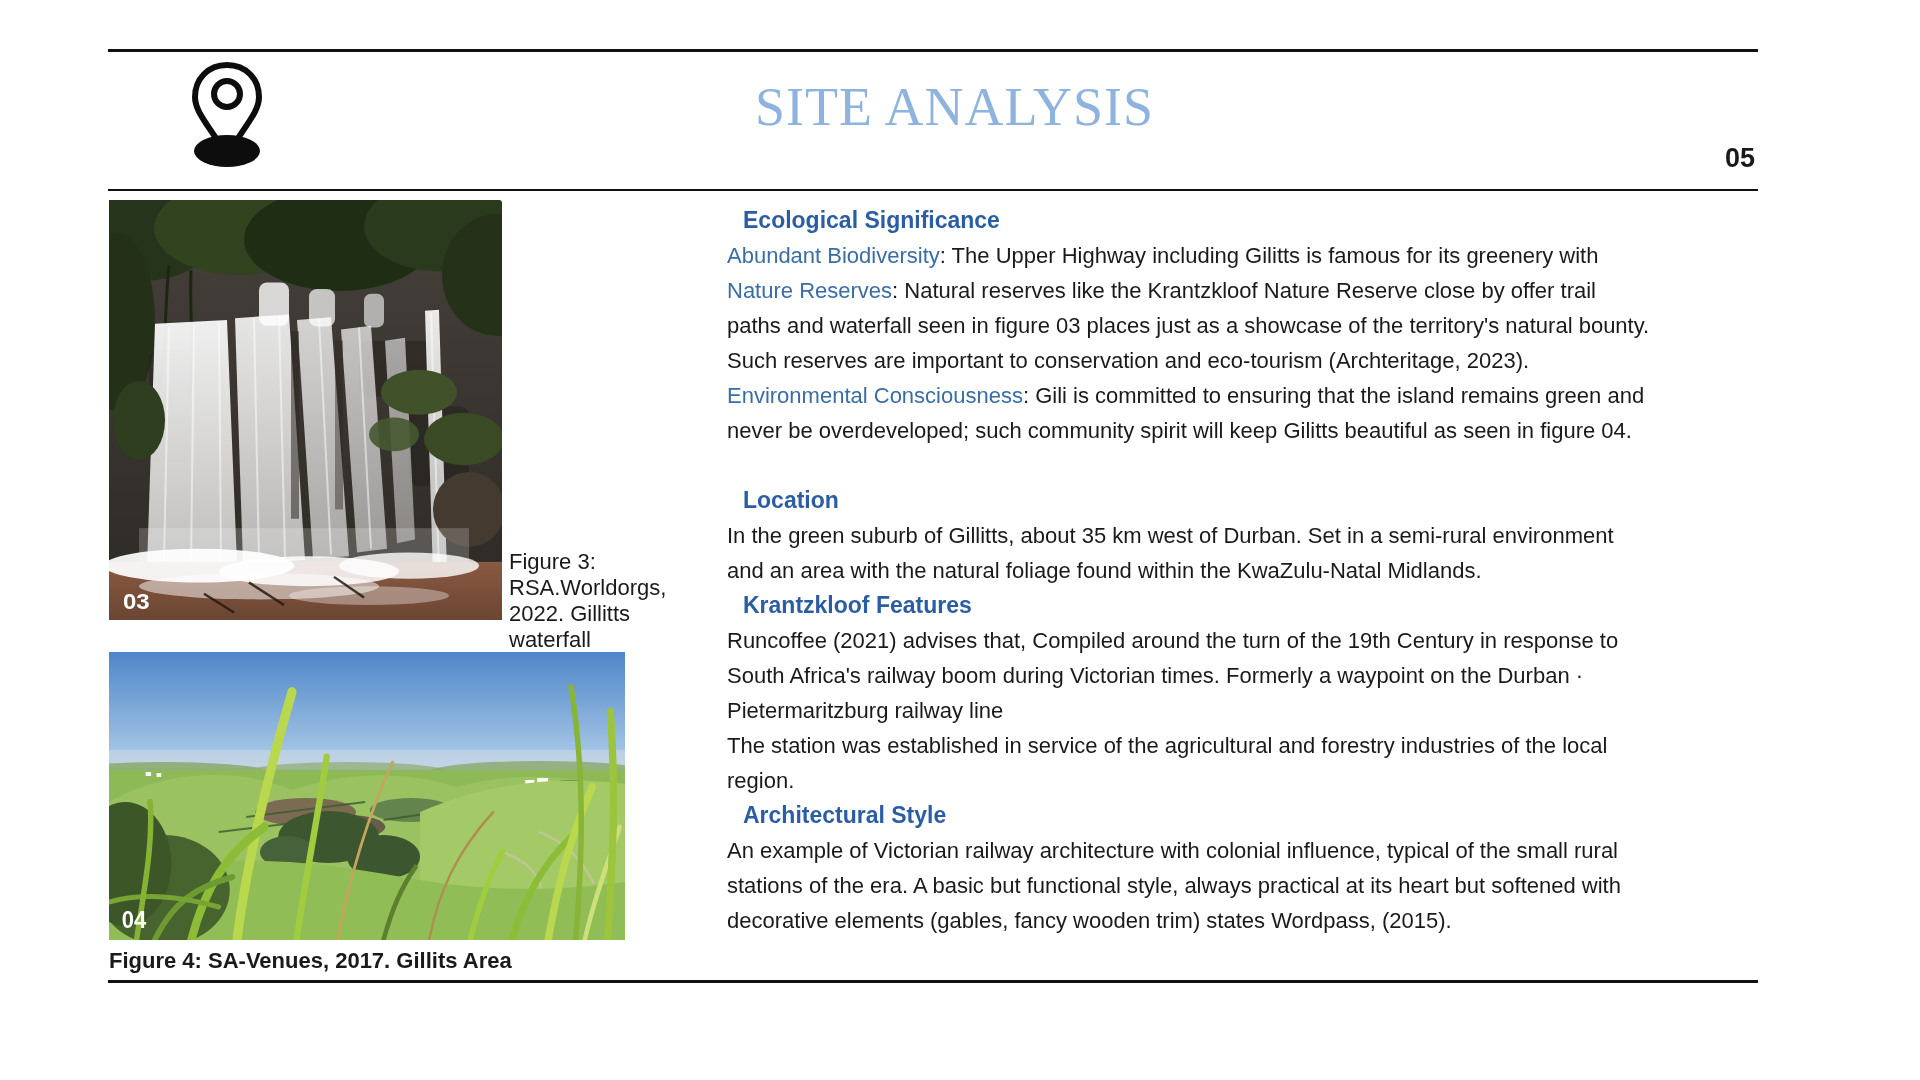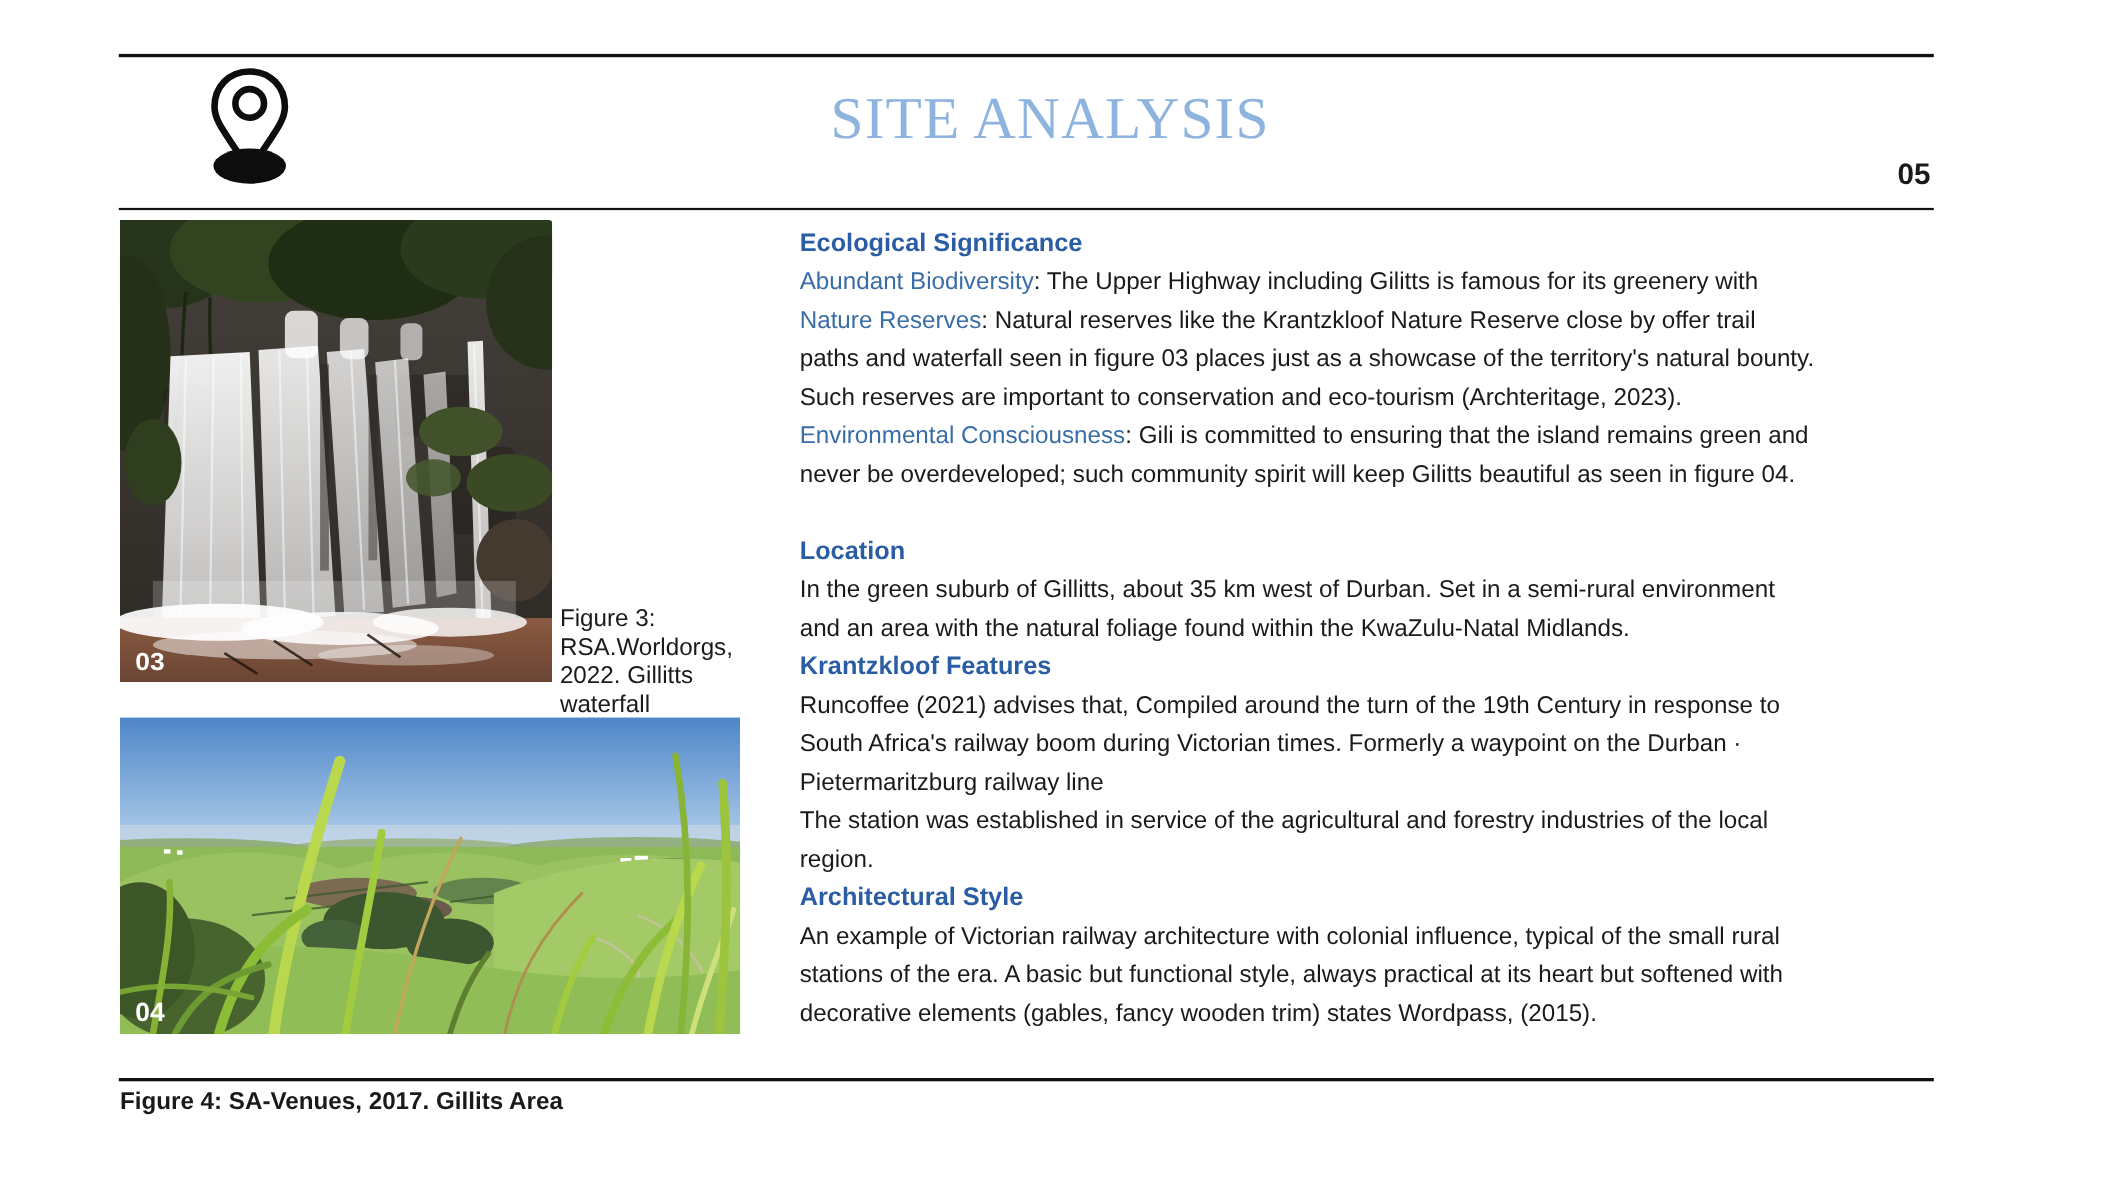--- a/index.html
+++ b/index.html
@@ -27,36 +27,36 @@
     font-size:54px;letter-spacing:1px;color:var(--title-blue);
     white-space:nowrap;
   }
   .page-number{
     position:absolute;top:143px;left:1700px;width:55px;text-align:right;
     font-size:27px;font-weight:bold;color:var(--body-black);
   }
 
   .figure-photo{position:absolute;overflow:hidden;}
   .photo-waterfall{left:109px;top:200px;width:393px;height:420px;}
-  .photo-hills{left:109px;top:652px;width:564px;height:288px;}
+  .photo-hills{left:109px;top:652px;width:516px;height:288px;}
   .figure-photo svg{display:block;width:100%;height:100%;}
 
   .fig3-caption{
     position:absolute;left:509px;top:549px;width:190px;
     font-size:22px;line-height:26px;color:var(--body-black);
   }
   .fig4-caption{
-    position:absolute;left:109px;top:988px;width:640px;
+    position:absolute;left:109px;top:948px;width:640px;
     font-size:22px;font-weight:bold;color:var(--body-black);white-space:nowrap;
   }
 
   .content{position:absolute;left:727px;top:203px;width:1090px;}
   .sec-heading{
     font-size:23px;font-weight:bold;color:var(--heading-blue);
-    line-height:35px;white-space:nowrap;
+    line-height:35px;white-space:nowrap;margin-left:16px;
   }
   .body-line{font-size:22px;line-height:35px;white-space:nowrap;color:var(--body-black);}
   .body-line .blue{color:var(--inline-blue);}
   section.gap-after{margin-bottom:35px;}
 
   .overlay-num{font-family:"Liberation Sans",sans-serif;font-weight:bold;}
 </style>
 </head>
 <body>
 

